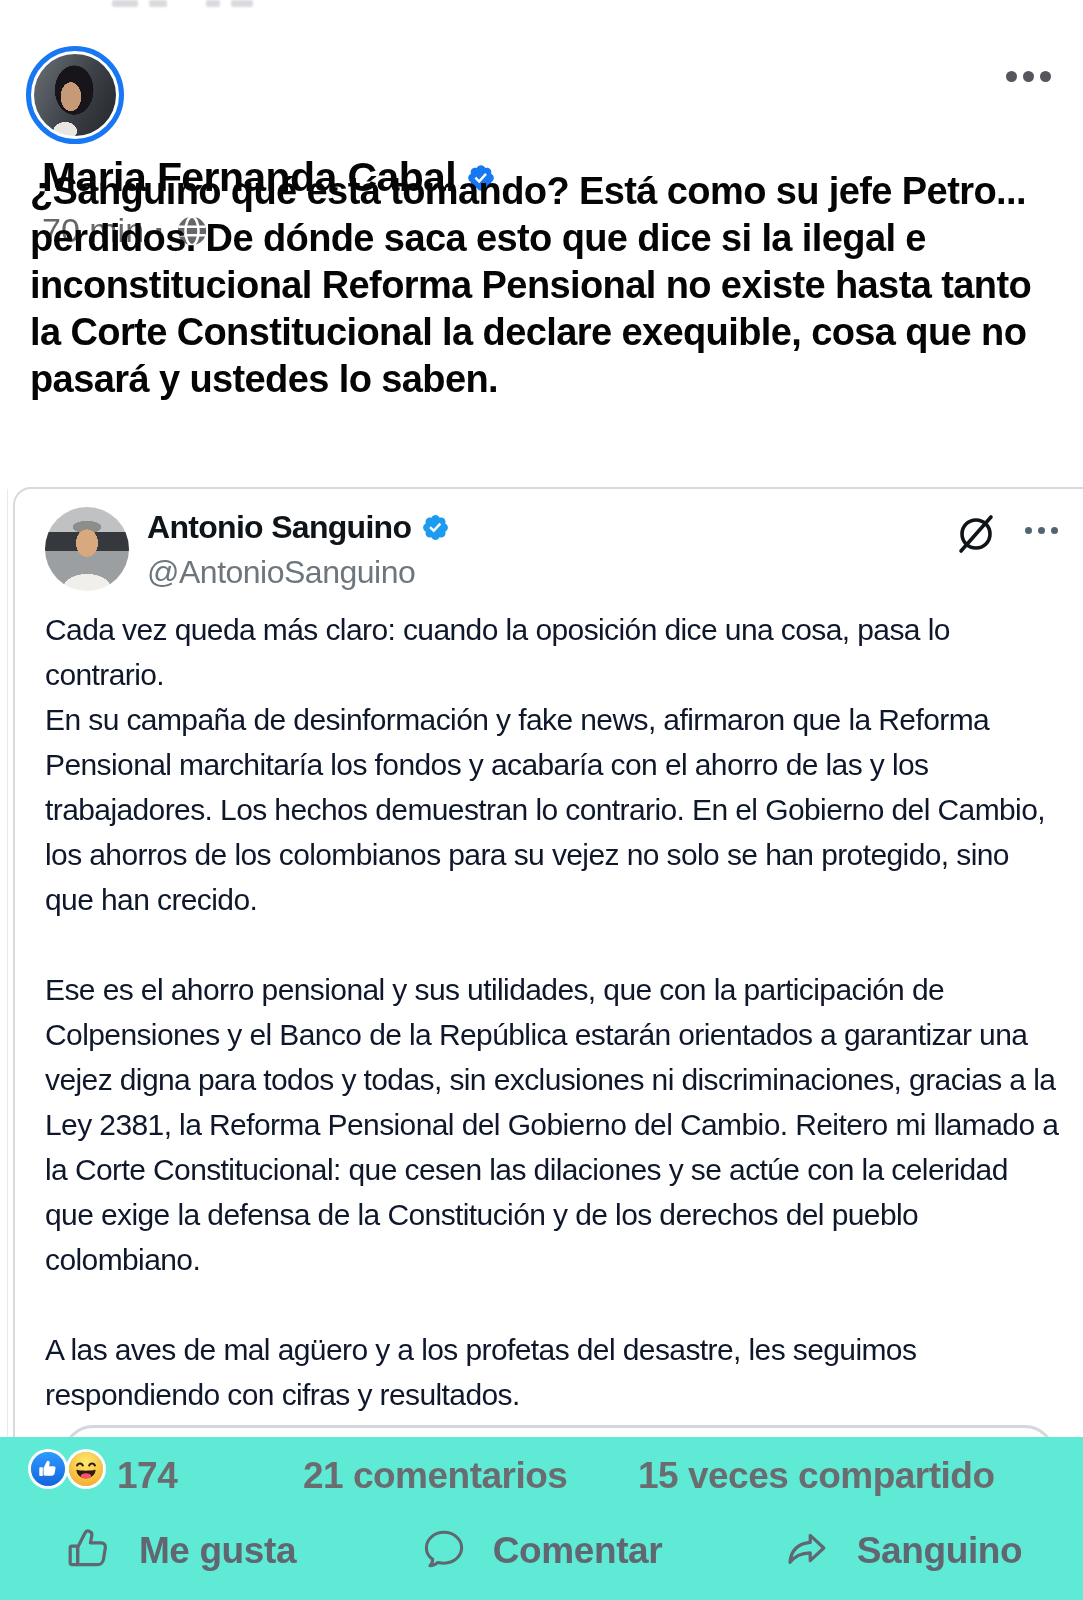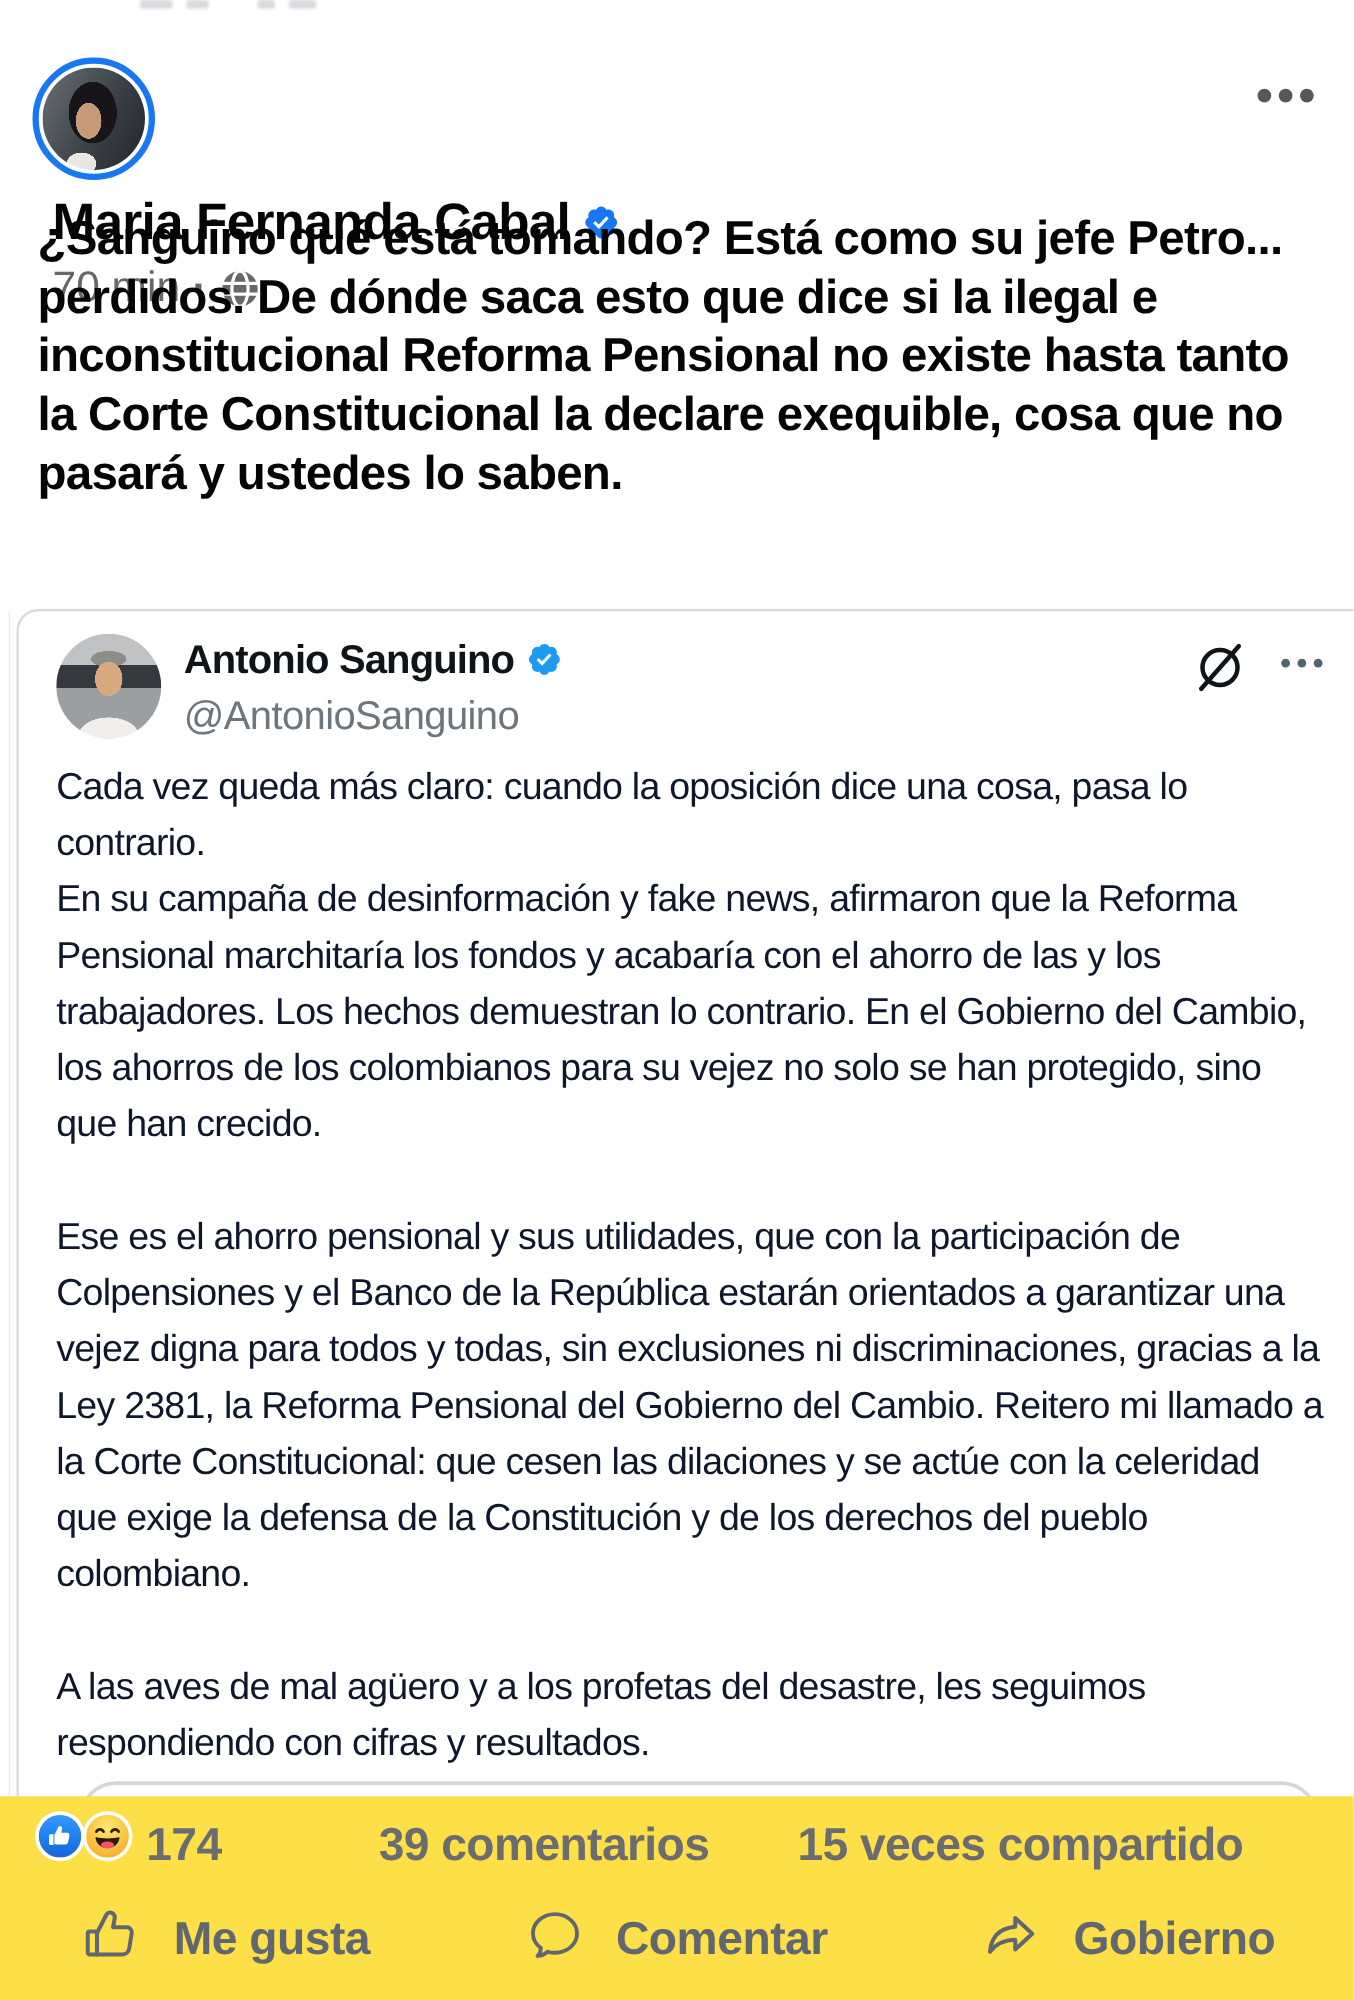--- a/index.html
+++ b/index.html
@@ -72,21 +72,21 @@
     position:absolute;top:118px;left:30px;width:1018px;
     font-size:30px;color:#0f172a;line-height:45px;letter-spacing:-.6px;
     white-space:pre-line;
   }
   .tweet-card{
     position:absolute;top:936px;left:48px;width:986px;height:90px;
     border:3px solid #d4d7db;border-radius:30px;background:#fdfdfd;
   }
 
   
-  .bottom{position:absolute;top:1437px;left:0;width:1083px;height:163px;background:#fde047;}
+  .bottom{position:absolute;top:1437px;left:0;width:1083px;height:163px;background:#5eead4;}
   .rx-icons{position:absolute;top:15px;left:31px;display:flex;}
   .rx-icons .rx{width:34px;height:34px;border-radius:50%;box-shadow:0 0 0 3px #fff;}
   .rx-haha{margin-left:4px;}
   .rx-count{position:absolute;top:18px;left:117px;font-size:37px;font-weight:600;color:#6a6c70;letter-spacing:-.5px;}
   .rx-comments{position:absolute;top:18px;left:303px;font-size:37px;font-weight:600;color:#6a6c70;letter-spacing:-.5px;cursor:pointer;}
   .rx-shares{position:absolute;top:18px;left:638px;font-size:37px;font-weight:600;color:#6a6c70;letter-spacing:-.5px;cursor:pointer;}
   .actions{position:absolute;top:66px;left:0;width:1083px;height:95px;display:flex;}
   .action-btn{flex:1 1 0;display:flex;align-items:center;justify-content:center;cursor:pointer;}
   .action-btn svg{flex:0 0 auto;}
   .action-label{margin-left:26px;font-size:37px;font-weight:700;color:#606770;letter-spacing:-.4px;}
@@ -197,21 +197,21 @@
           </defs>
         <circle cx="16" cy="16" r="16" fill="url(#hg)"></circle>
         <path d="M7.6 12.6c1.3-2.4 4.1-2.4 5.4 0" stroke="#2e1b0e" stroke-width="2" fill="none" stroke-linecap="round"></path>
         <path d="M19 12.6c1.3-2.4 4.1-2.4 5.4 0" stroke="#2e1b0e" stroke-width="2" fill="none" stroke-linecap="round"></path>
         <path d="M7.8 16.8c2.6 1.1 13.8 1.1 16.4 0 .6-.3.9.2.8.7-.7 4.3-4 7.3-9 7.3s-8.3-3-9-7.3c-.1-.5.2-1 .8-.7z" fill="#2e1b0e"></path>
         <ellipse cx="16" cy="22.6" rx="5" ry="2.6" fill="#f35369"></ellipse>
       </svg>
     </span>
   </div>
   <span class="rx-count">174</span>
-  <span class="rx-comments">39 comentarios</span>
+  <span class="rx-comments">21 comentarios</span>
   <span class="rx-shares">15 veces compartido</span>
 
   <div class="actions">
     <div class="action-btn">
       <span>
         <svg width="48" height="48" viewBox="0 0 24 24" fill="none" stroke="#606770" stroke-width="1.6" stroke-linejoin="round" stroke-linecap="round">
           <path d="M3.4 10.6h2.9v9.2H3.4a.8.8 0 0 1-.8-.8v-7.6a.8.8 0 0 1 .8-.8z"></path>
           <path d="M6.3 11.2l3.7-7.2c.4-.8 1.3-1.2 2.1-.9.9.3 1.5 1.2 1.3 2.2l-.7 3.6h5.5c1.2 0 2.2 1.1 2 2.3l-1 6.1c-.2 1.5-1.5 2.5-3 2.5H6.3z"></path>
         </svg>
       </span>
@@ -224,16 +224,16 @@
         </svg>
       </span>
       <span class="action-label">Comentar</span>
     </div>
     <div class="action-btn">
       <span>
         <svg width="48" height="48" viewBox="0 0 24 24" fill="none" stroke="#606770" stroke-width="1.6" stroke-linejoin="round" stroke-linecap="round">
           <path d="M13.6 5.2l6.8 6.3-6.8 6.3v-3.9c-4.9.1-7.9 1.8-10.1 4.8.4-4.8 2.7-9.3 10.1-10V5.2z"></path>
         </svg>
       </span>
-      <span class="action-label">Gobierno</span>
+      <span class="action-label">Sanguino</span>
     </div>
   </div>
 </div>
 
 </body></html>

